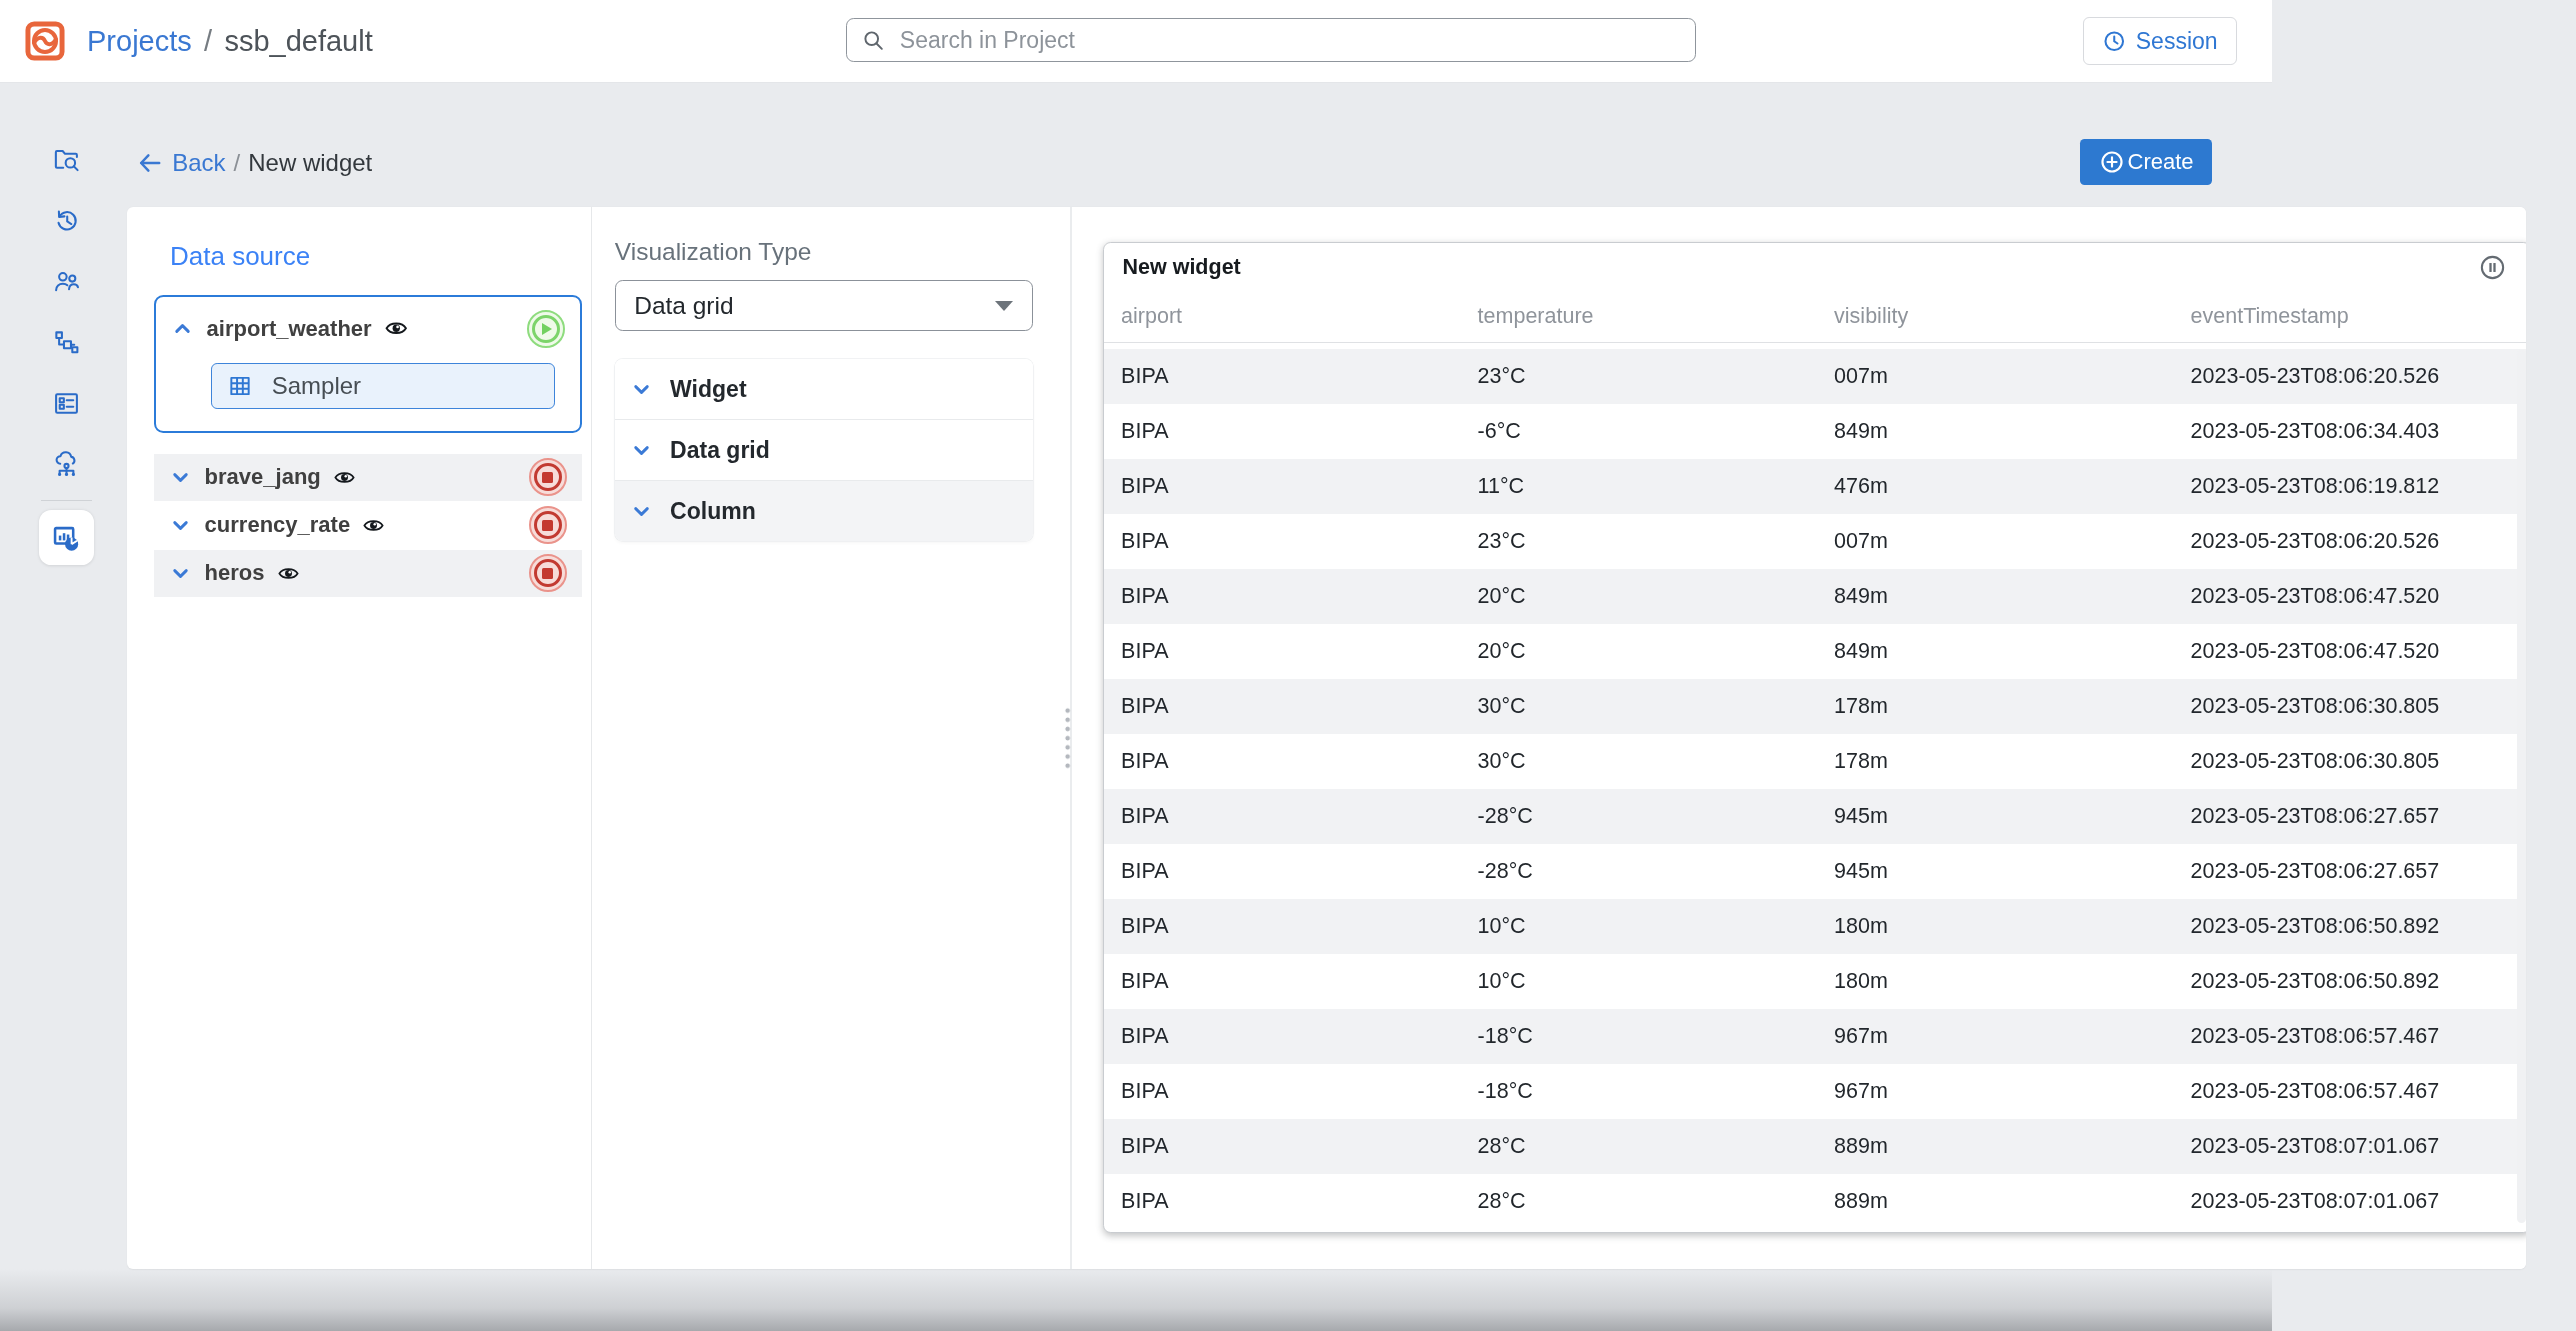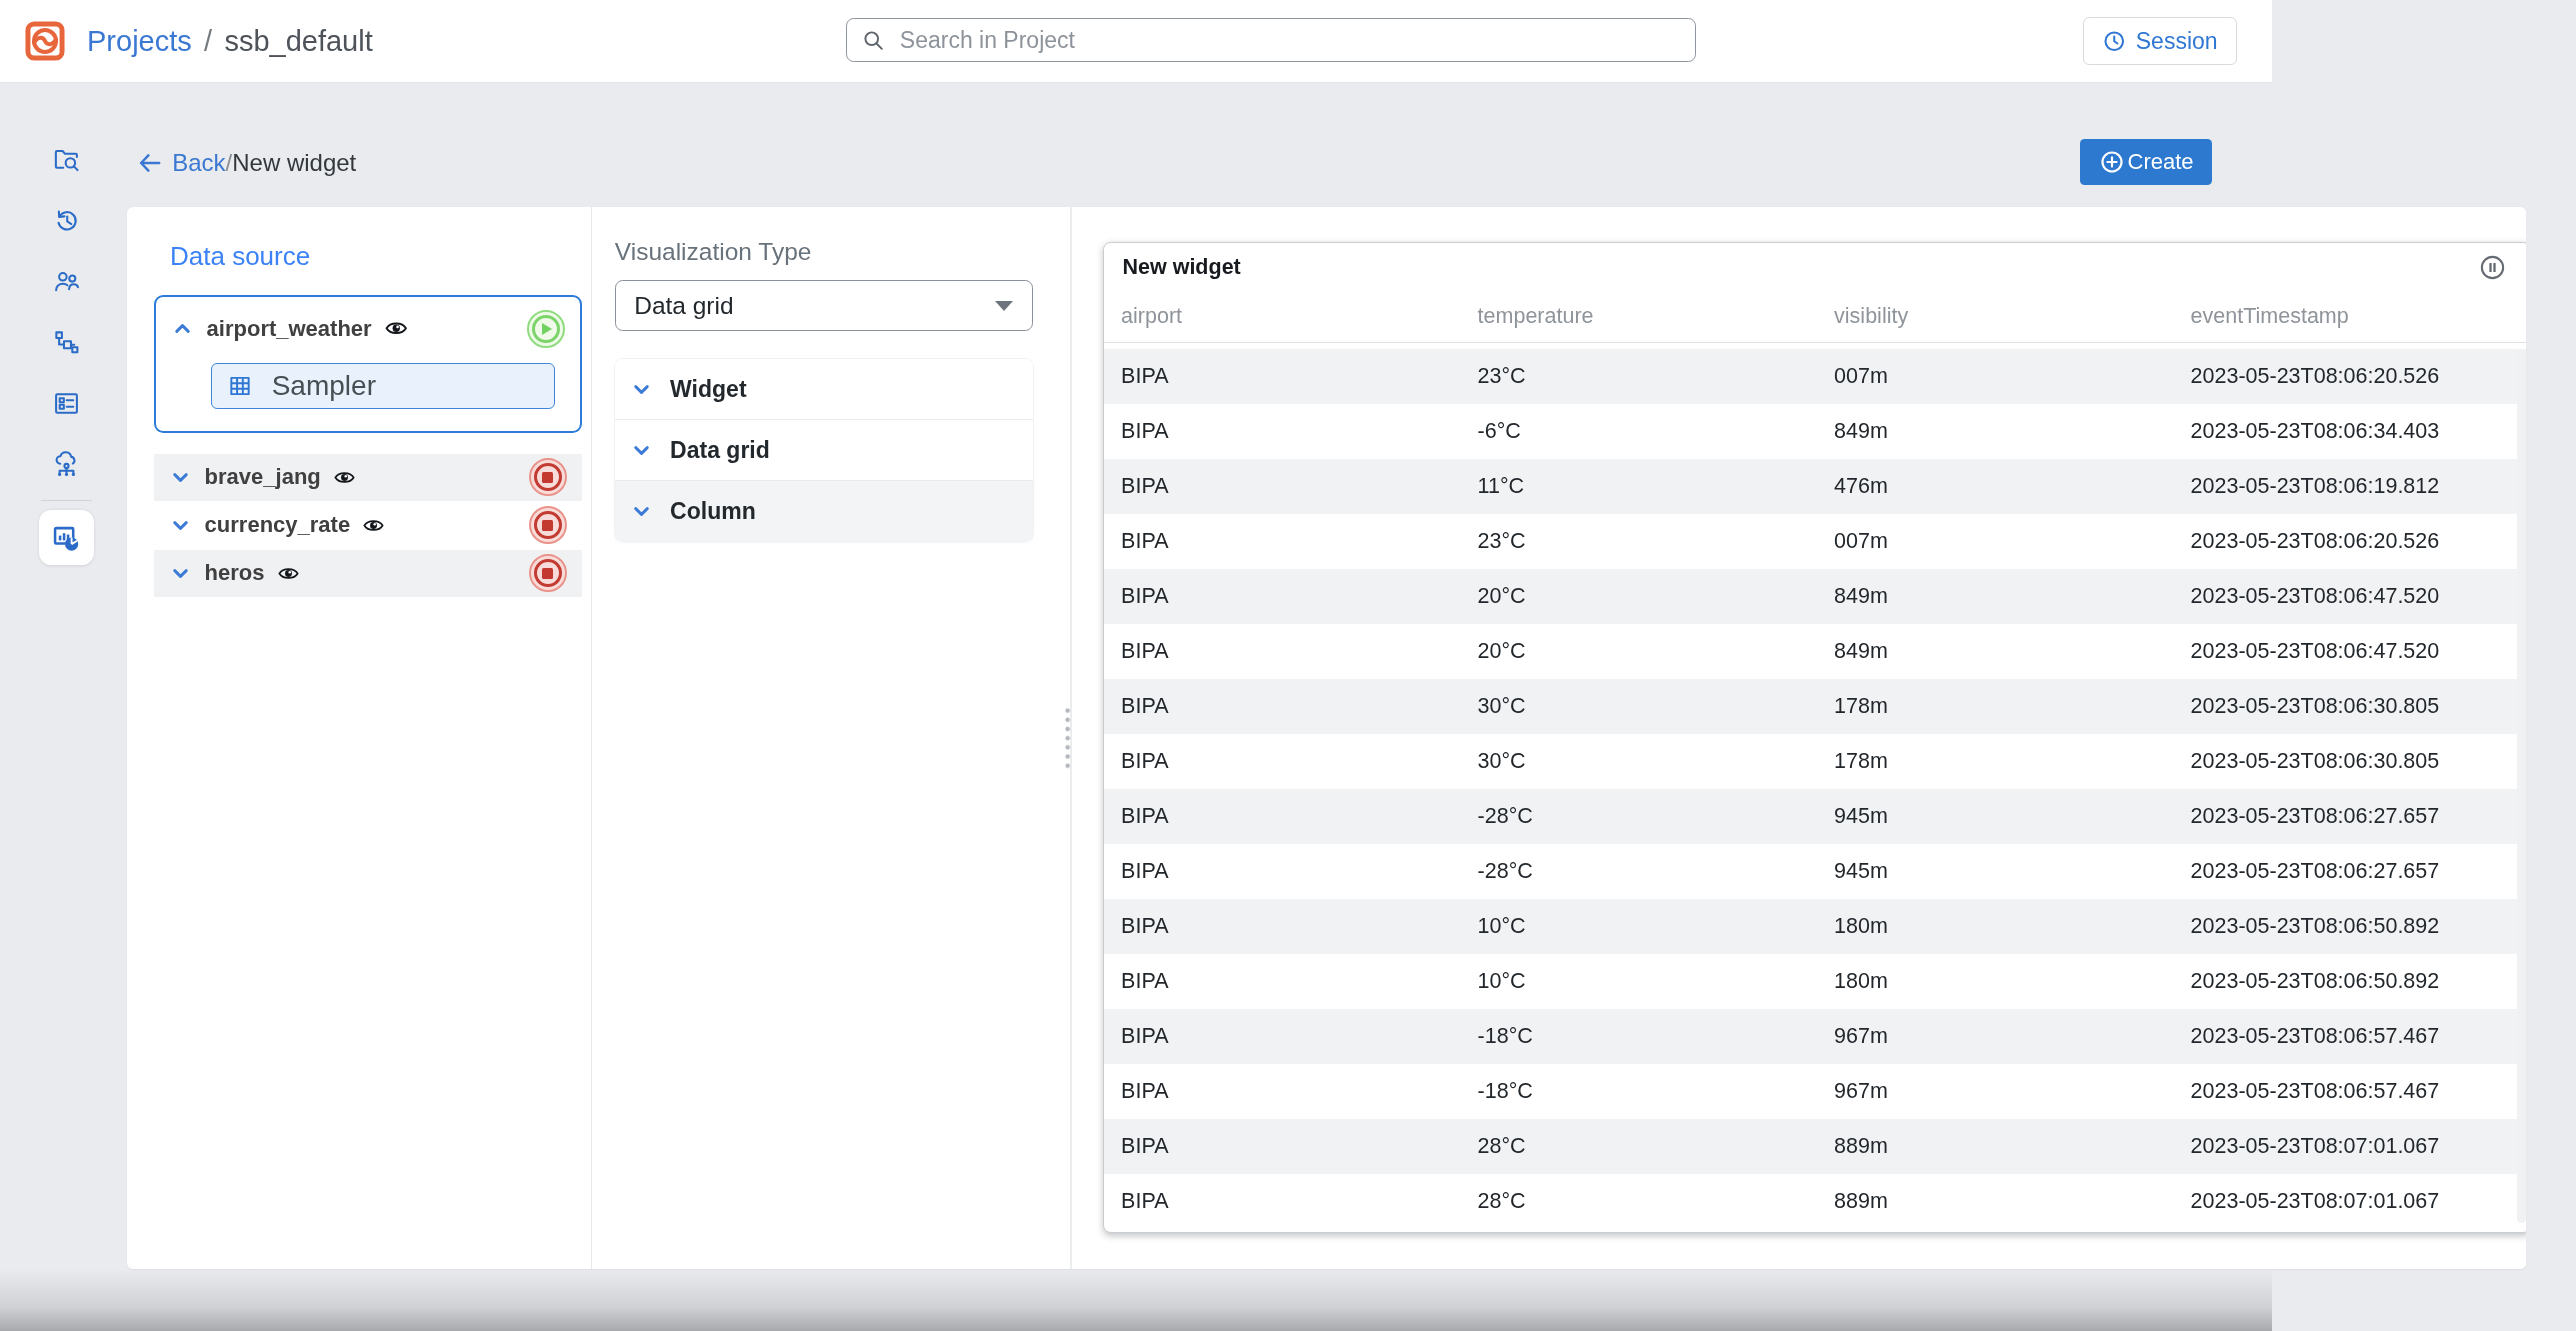--- a/index.html
+++ b/index.html
@@ -30,21 +30,21 @@
            align-items:center;z-index:3;}
   .side-btn{width:58px;height:61px;display:flex;align-items:center;justify-content:center;
             background:none;border:none;cursor:pointer;padding:0;}
   .side-divider{width:51px;height:1.5px;background:#cfd2d6;margin:4.6px 0 9.2px;}
   .side-active{width:55px;height:55px;background:#fff;border-radius:12.3px;display:flex;align-items:center;
                justify-content:center;box-shadow:0 0.8px 3.1px rgba(0,0,0,.10);cursor:pointer;border:none;}
 
   
   .toolbar{position:absolute;top:137px;left:0;right:0;height:51px;z-index:2;}
   .back-group{position:absolute;left:137px;top:0;height:51px;display:flex;align-items:center;
-              gap:0;font-size:24px;}
+              gap:8px;font-size:24px;}
   .back-link{color:#3a78d2;display:flex;align-items:center;gap:9.2px;cursor:pointer;}
   .tb-sep{color:#8b9096;}
   .tb-title{color:#33383d;}
   .create-btn{position:absolute;right:60px;top:1.5px;height:46px;background:#2d79d0;color:#fff;border:none;
               border-radius:4.6px;font-size:22px;display:flex;align-items:center;gap:3px;padding:0 18.4px;
               cursor:pointer;font-family:inherit;}
 
   
   .main-card{position:absolute;left:127px;top:207px;width:2399px;height:1062px;background:#fff;
              border-radius:6.1px;display:flex;overflow:hidden;box-shadow:0 0.8px 1.5px rgba(0,0,0,.05);}
@@ -63,21 +63,21 @@
   .ds-label{font-weight:700;font-size:22px;color:#404040;}
   .eye{flex:0 0 auto;display:flex;}
   .play-btn{margin-left:auto;width:38px;height:38px;border-radius:50%;border:2.3px solid #8edc7e;
             background:#effae9;display:flex;align-items:center;justify-content:center;cursor:pointer;
             box-sizing:border-box;padding:0;}
   .play-inner{width:28px;height:28px;border-radius:50%;border:3.1px solid #7cd46a;box-sizing:border-box;
               display:flex;align-items:center;justify-content:center;}
   .play-tri{width:0;height:0;border-left:10px solid #72d160;border-top:6.1px solid transparent;
             border-bottom:6.1px solid transparent;margin-left:3.1px;}
   .sampler{margin:10.7px 24.5px 21.5px 55px;height:44px;border:1.5px solid #3d84da;background:#e9f2fc;
-           border-radius:6.1px;display:flex;align-items:center;gap:18.4px;padding:0 15.3px;font-size:28px;
+           border-radius:6.1px;display:flex;align-items:center;gap:18.4px;padding:0 15.3px;font-size:24px;
            color:#474e54;cursor:pointer;}
   .ds-list{display:block;}
   .ds-item{height:47px;display:flex;align-items:center;gap:12.3px;padding:0 15.3px;border-bottom:1.5px solid #fff;
            cursor:pointer;}
   .ds-item:nth-child(odd){background:#f0f1f3;}
   .stop-btn{margin-left:auto;width:38px;height:38px;border-radius:50%;border:2.3px solid #ea938b;
             background:#f7dcd9;display:flex;align-items:center;justify-content:center;cursor:pointer;
             box-sizing:border-box;padding:0;}
   .stop-ring{width:28px;height:28px;border-radius:50%;border:3.8px solid #c23a31;box-sizing:border-box;
              display:flex;align-items:center;justify-content:center;}

